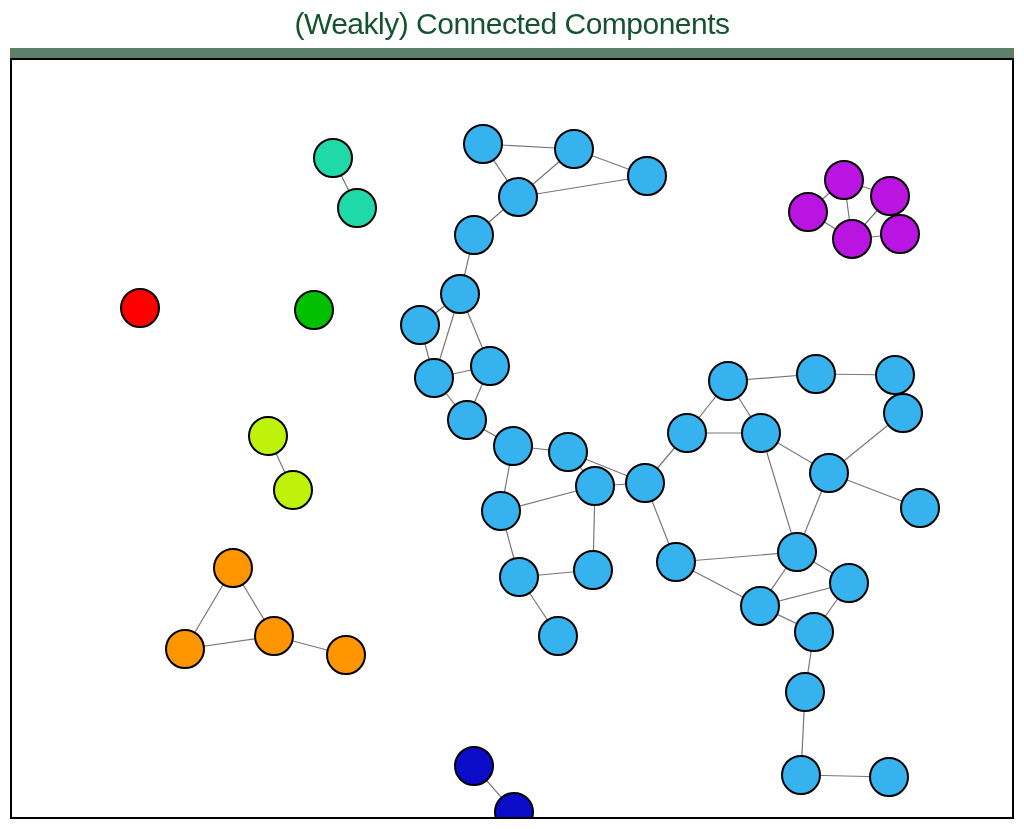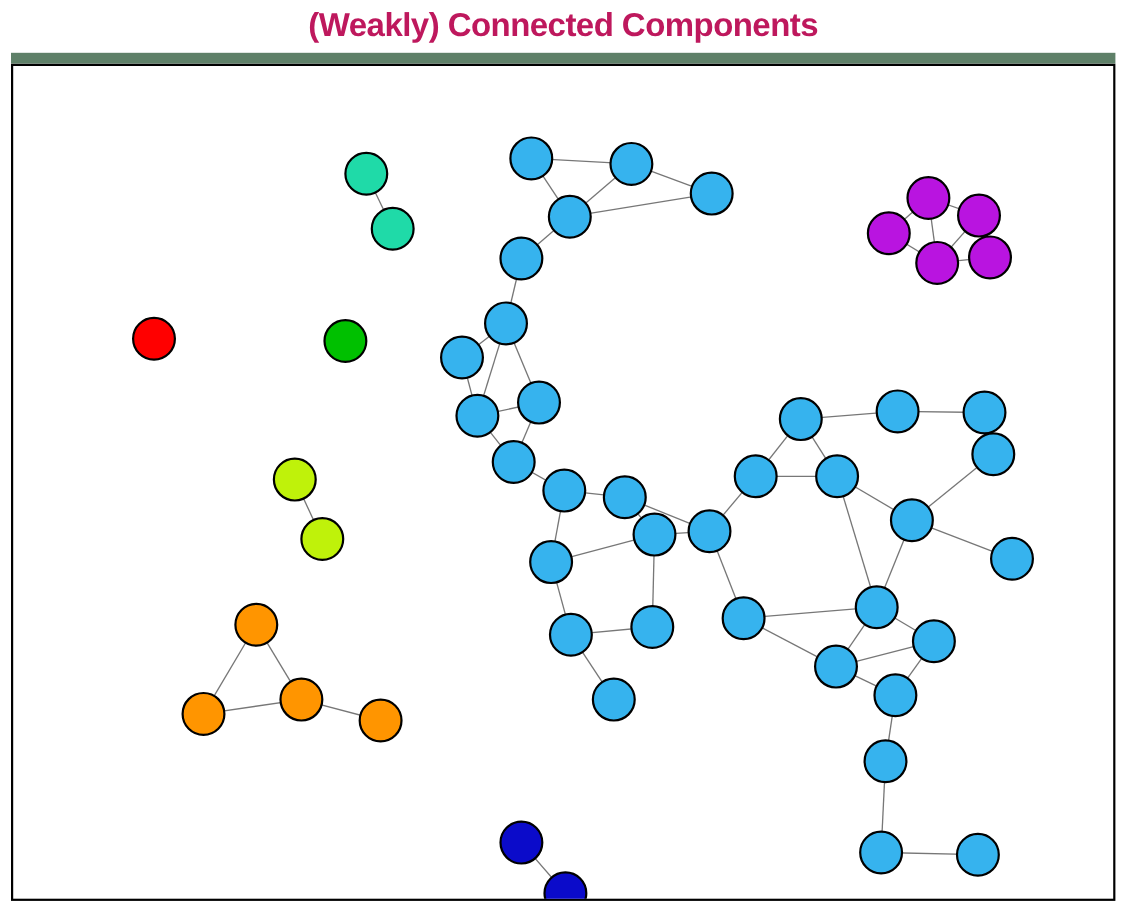--- a/index.html
+++ b/index.html
@@ -17,24 +17,24 @@
     box-sizing: border-box;
   }
   .title-bar {
     position: absolute;
     left: 0;
     top: 0;
     width: 1024px;
     height: 56px;
     line-height: 48px;
     text-align: center;
-    font-weight: 700;
+    font-weight: 400;
     font-size: 30px;
     letter-spacing: -0.5px;
-    color: #be185d;
+    color: #14532d;
   }
   .title-underline {
     position: absolute;
     left: 10px;
     right: 10px;
     top: 48px;
     height: 10px;
     background: #5e8068;
   }
   .plot {

